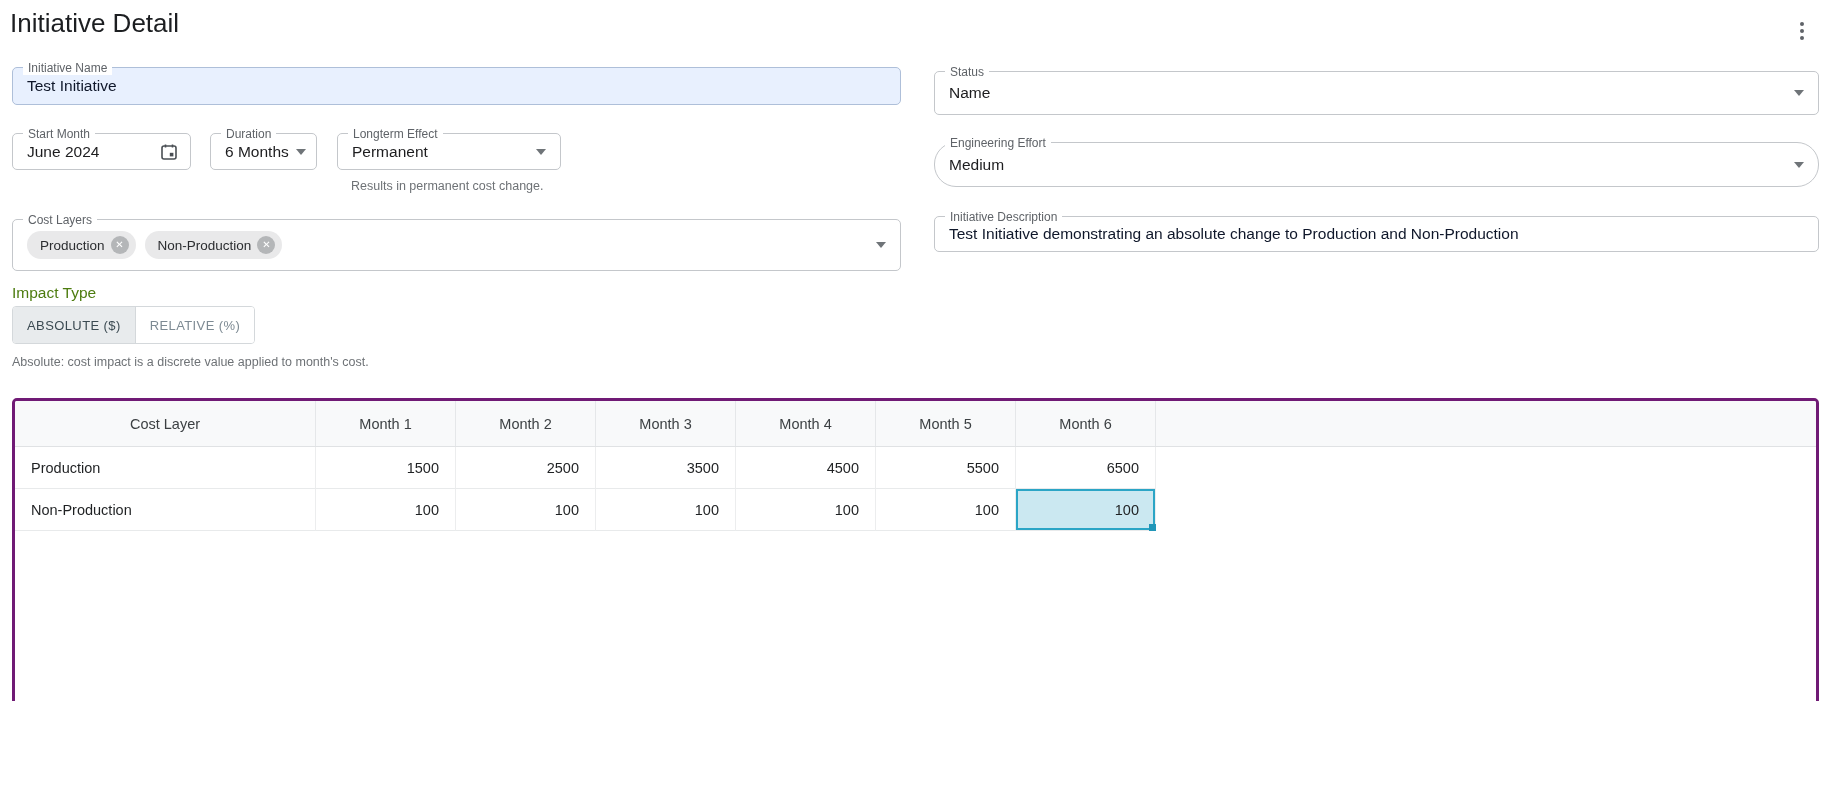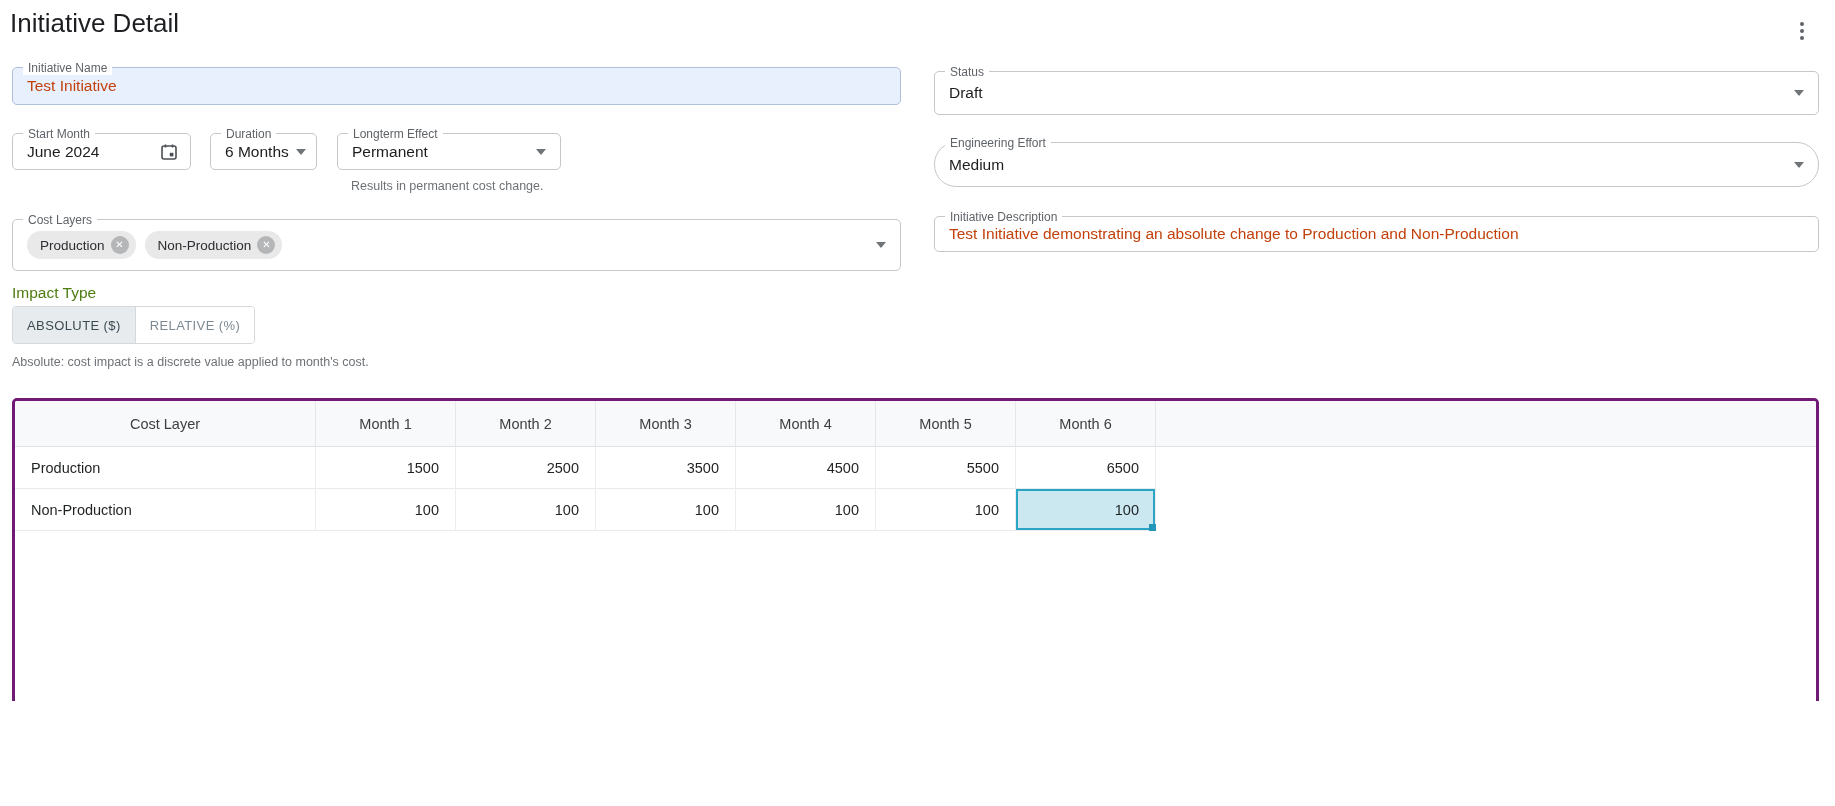--- a/index.html
+++ b/index.html
@@ -13,21 +13,21 @@
             background:none;border:none;cursor:pointer;padding:0;}
   .menu-btn i{width:4px;height:4px;border-radius:50%;background:#5f6368;display:block;}
 
   
   .field{position:absolute;border:1px solid #c4c7cb;border-radius:5px;background:#fff;box-sizing:border-box;}
   .flabel{position:absolute;top:-7px;left:10px;background:#fff;padding:0 5px;
           font-size:12px;line-height:14px;color:#5f6368;white-space:nowrap;}
   .fvalue{position:absolute;left:14px;top:0;bottom:0;display:flex;align-items:center;
           font-size:15.5px;color:#1d1d1f;white-space:nowrap;}
   .field input{position:absolute;left:0;top:0;width:100%;height:100%;border:none;background:transparent;
-          font-family:inherit;font-size:15.5px;color:#c2410c;padding:0 14px;box-sizing:border-box;outline:none;}
+          font-family:inherit;font-size:15.5px;color:#0f172a;padding:0 14px;box-sizing:border-box;outline:none;}
   .caret{position:absolute;right:14px;top:50%;margin-top:-3px;width:0;height:0;
          border-left:5px solid transparent;border-right:5px solid transparent;border-top:6px solid #6f7478;}
   .helper{position:absolute;font-size:12.5px;color:#6e7276;}
 
   #f-name{left:12px;top:67px;width:889px;height:38px;background:#e8f0fe;border-color:#aebfd9;}
   #f-status{left:934px;top:71px;width:885px;height:44px;}
   #f-start{left:12px;top:133px;width:179px;height:37px;}
   #f-duration{left:210px;top:133px;width:107px;height:37px;}
   #f-duration .caret{right:10px;}
   #f-longterm{left:337px;top:133px;width:224px;height:37px;}
@@ -89,21 +89,21 @@
     <span style="display:contents"><i></i><i></i><i></i></span>
   </button>
 
   <div class="field" id="f-name">
     <span class="flabel">Initiative Name</span>
     <input value="Test Initiative" style="">
   </div>
 
   <div class="field" id="f-status">
     <span class="flabel">Status</span>
-    <span class="fvalue">Draft</span>
+    <span class="fvalue">Name</span>
     <span class="caret"></span>
   </div>
 
   <div class="field" id="f-start">
     <span class="flabel">Start Month</span>
     <span class="fvalue">June 2024</span>
     <span class="cal-icon">
       <svg width="20" height="20" viewBox="0 0 20 20">
         <rect x="3" y="4" width="14" height="13" rx="2" fill="none" stroke="#4a4f54" stroke-width="1.6"></rect>
         <line x1="6.5" y1="2.5" x2="6.5" y2="5.5" stroke="#4a4f54" stroke-width="1.6"></line>

